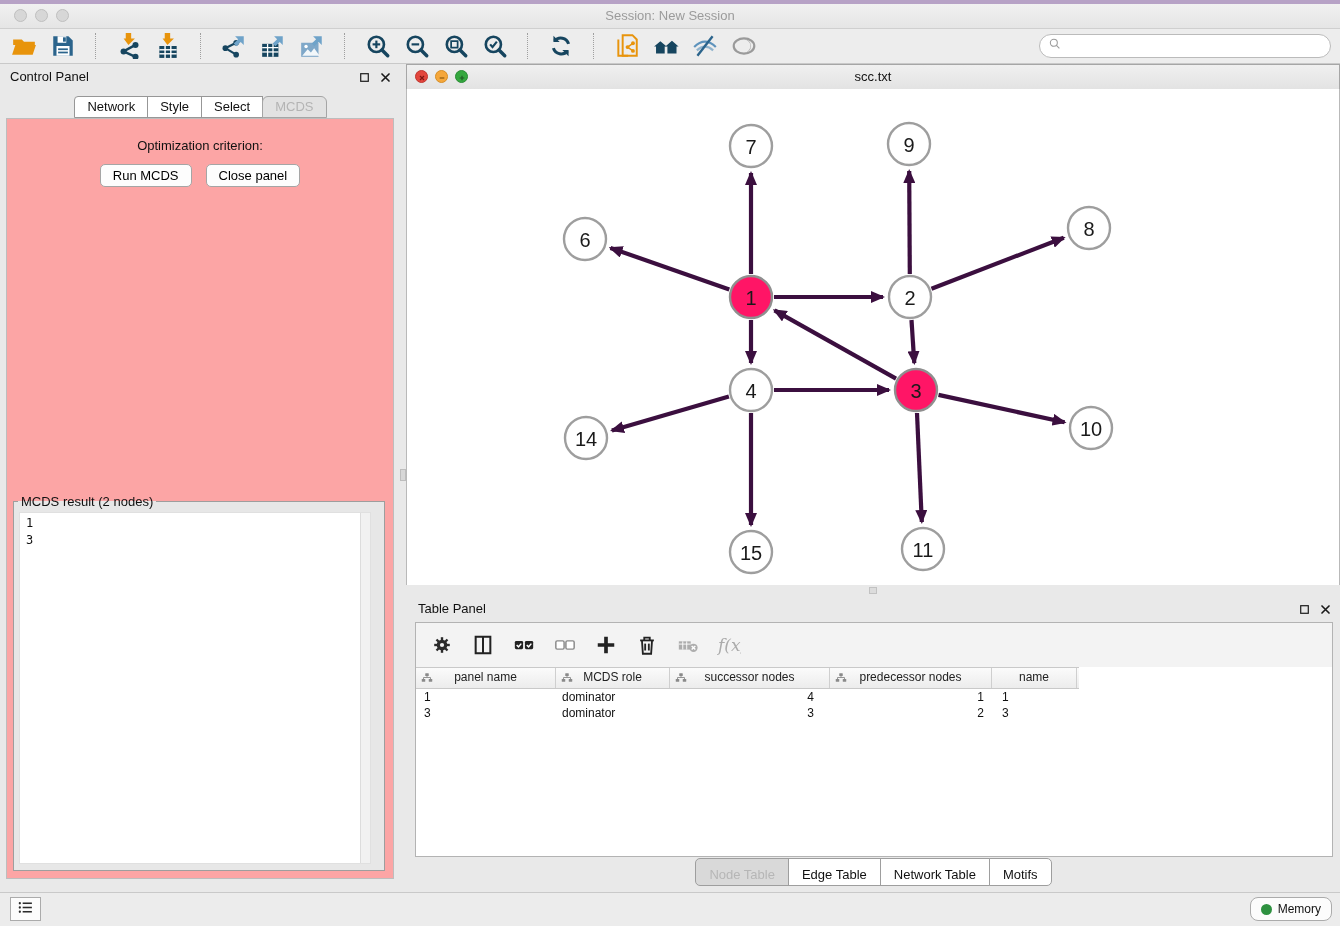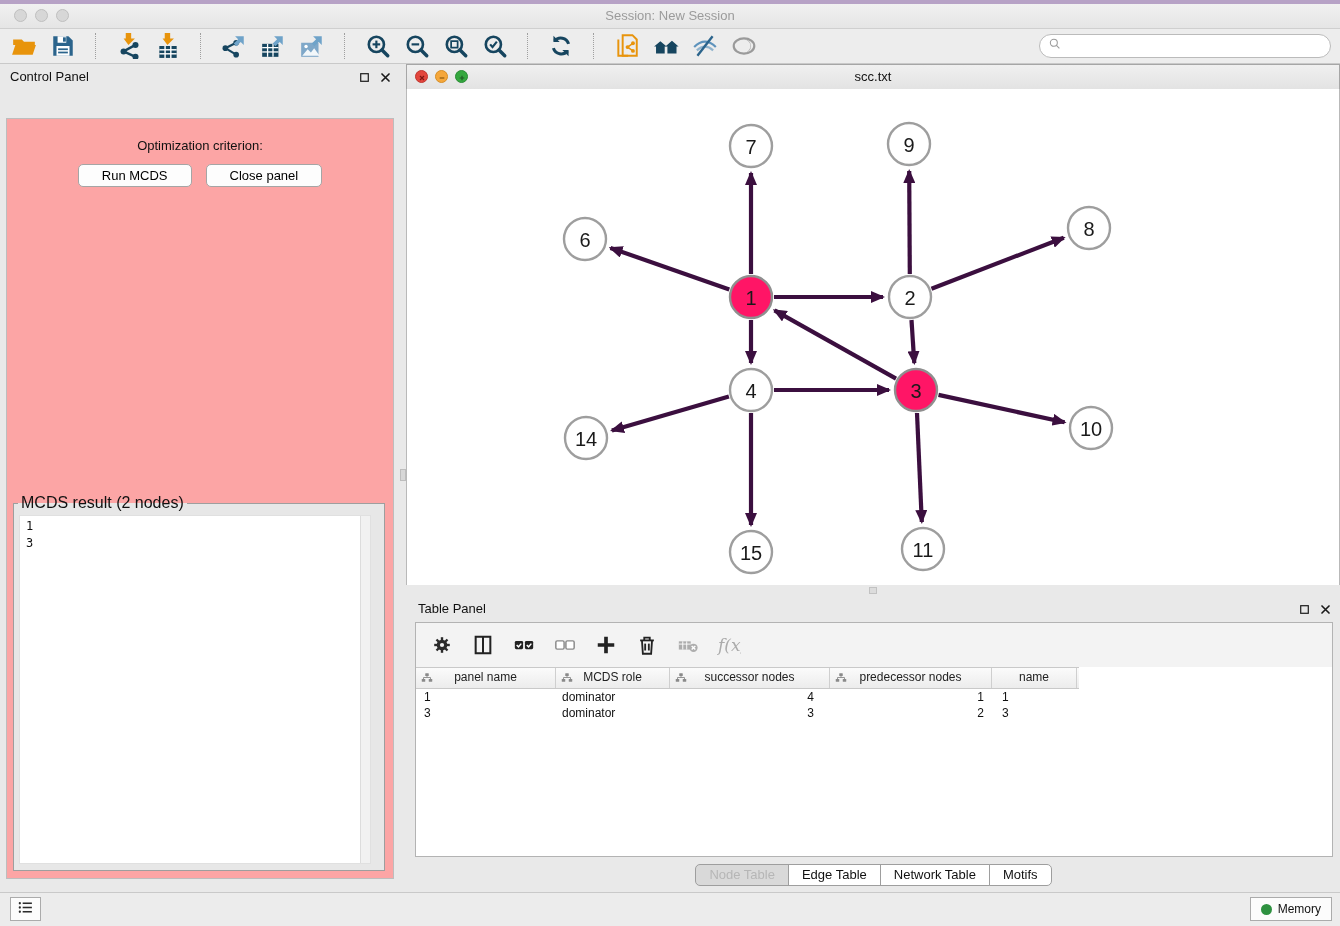--- a/index.html
+++ b/index.html
@@ -36,24 +36,24 @@
           margin-right:-1px;cursor:pointer}
   .cp-tab:first-child{border-radius:4px 0 0 0}
   .cp-tab.active{background:#E2E2E2;color:#B4B4B4;border-radius:6px 6px 0 0;border-color:#A5A5A5}
   .cp-body{position:absolute;left:6px;right:6px;top:54px;bottom:14px;background:#fca5a5;border:1px solid #BDBDBD}
   .opt-label{margin-top:19px;text-align:center;font-size:13px;color:#111}
   .dd{margin:8px 39px 0;height:23px;background:#fff;border:1px solid #A3A3A3;border-radius:5px;
       display:flex;align-items:center;padding:0 4px 0 10px;font-size:13px;cursor:pointer;box-sizing:border-box}
   .dd .dd-text{flex:1}
   .dd svg{width:13px;height:15px}
   .btn-row{display:flex;justify-content:center;gap:14px;margin-top:11px}
-  .btn{background:#FDFDFD;border:1px solid #A5A5A5;border-radius:5px;font-size:13px;padding:3px 23px;cursor:pointer}
+  .btn{background:#FDFDFD;border:1px solid #A5A5A5;border-radius:5px;font-size:13px;padding:3px 12px;cursor:pointer}
   .result-fs{position:absolute;left:6px;right:8px;top:375px;bottom:7px;border:1px solid #9E9E9E;
              margin:0;padding:0;background:#E7E7E7}
-  .result-fs legend{font-size:16px;color:#111;margin-left:4px;padding:0 3px}
+  .result-fs legend{font-size:13px;color:#111;margin-left:4px;padding:0 3px}
   .result-box{position:absolute;left:5px;right:13px;top:3px;bottom:6px;background:#fff;border:1px solid #E0E0E0}
   .result-text{padding:2px 6px;font-family:"DejaVu Sans Mono",monospace;font-size:12px;line-height:17px;white-space:pre;color:#111}
   .result-scroll{position:absolute;right:0;top:0;bottom:0;width:9px;background:#F1F1F1;border-left:1px solid #DCDCDC}
 
   .splitter{position:absolute;left:400px;top:64px;width:6px;bottom:33px;background:#E9E9E9}
   .splitter .grip{position:absolute;top:405px;left:0;width:6px;height:12px;background:#D7D7D7;border:1px solid #BDBDBD;box-sizing:border-box;cursor:col-resize}
 
   .net-win{position:absolute;left:406px;top:64px;width:934px;height:521px}
   .net-title{position:relative;height:38px;background:linear-gradient(#F0F0F0,#DCDCDC);
              border:1px solid #A6A6A6;box-sizing:border-box}
@@ -81,30 +81,30 @@
   .colhead .treeicon{position:absolute;left:5px;top:4px;width:12px;height:12px}
   .colhead .treeicon svg{width:12px;height:12px}
   .colhead .collabel{display:block;text-align:center;line-height:19px}
   .trow{display:flex;height:16px;line-height:16px;font-size:12px;color:#111;cursor:default}
   .tcell{box-sizing:border-box}
   .a-left{text-align:left}
   .a-right{text-align:right}
   .tcell.c0{padding-left:8px}.tcell.c1{padding-left:6px}.tcell.c2{padding-right:16px}
   .tcell.c3{padding-right:8px}.tcell.c4{padding-left:10px}
   .tp-tabs{position:absolute;left:0;right:0;bottom:7px;display:flex;justify-content:center}
-  .tp-tab{background:#fff;border:1px solid #9E9E9E;padding:2px 13px 3px;font-size:13px;color:#111;margin-right:-1px;cursor:pointer}
+  .tp-tab{background:#fff;border:1px solid #9E9E9E;padding:8px 13px 3px;font-size:13px;color:#111;margin-right:-1px;cursor:pointer}
   .tp-tab:first-child{border-radius:5px 0 0 5px}
   .tp-tab:last-child{border-radius:0 5px 5px 0}
   .tp-tab.active{background:#D9D9D9;color:#B6B6B6}
 
   .statusbar{position:absolute;left:0;right:0;bottom:0;height:33px;background:#ECECEC;border-top:1px solid #C9C9C9}
   .sb-left-btn{position:absolute;left:10px;top:4px;width:31px;height:24px;background:#FCFCFC;border:1px solid #ABABAB;
                display:flex;align-items:center;justify-content:center;cursor:pointer;box-sizing:border-box}
   .sb-left-btn svg{width:17px;height:17px}
-  .sb-mem{position:absolute;right:8px;top:4px;height:24px;background:#FCFCFC;border:1px solid #ABABAB;border-radius:0;
+  .sb-mem{position:absolute;right:8px;top:4px;height:24px;background:#FCFCFC;border:1px solid #ABABAB;border-radius:8px;
           display:flex;align-items:center;gap:6px;padding:0 10px;font-size:12px;color:#111;cursor:pointer;box-sizing:border-box}
   .mem-dot{width:11px;height:11px;border-radius:50%;background:#2E9140}
 </style>
 </head>
 <body>
 
 <div>
   <div class="top-strip"></div>
 
   <div class="titlebar">
@@ -293,20 +293,26 @@
       <span class="ph-title">Control Panel</span>
       <span class="win-btns">
         <span class="win-btn"><svg viewBox="0 0 24 24" xmlns="http://www.w3.org/2000/svg">
               <rect x="5" y="5" width="14" height="14" fill="none" stroke="#1a1a1a" stroke-width="2.2"></rect>
             </svg></span>
         <span class="win-btn"><svg viewBox="0 0 24 24" xmlns="http://www.w3.org/2000/svg">
               <path d="M5.5 5.5L18.5 18.5M18.5 5.5L5.5 18.5" stroke="#1a1a1a" stroke-width="3" stroke-linecap="round"></path>
             </svg></span>
       </span>
     </div>
+    <div class="cp-tabs" id="cp-tabs">
+        <div class="cp-tab">Network</div>
+        <div class="cp-tab">Style</div>
+        <div class="cp-tab">Select</div>
+        <div class="cp-tab active">MCDS</div>
+      </div>
     <div class="cp-body">
       <div class="opt-label">Optimization criterion:</div>
       <div class="btn-row">
         <button class="btn">Run MCDS</button>
         <button class="btn">Close panel</button>
       </div>
       <fieldset class="result-fs">
         <legend>MCDS result (2 nodes)</legend>
         <div class="result-box">
           <div class="result-text">1

